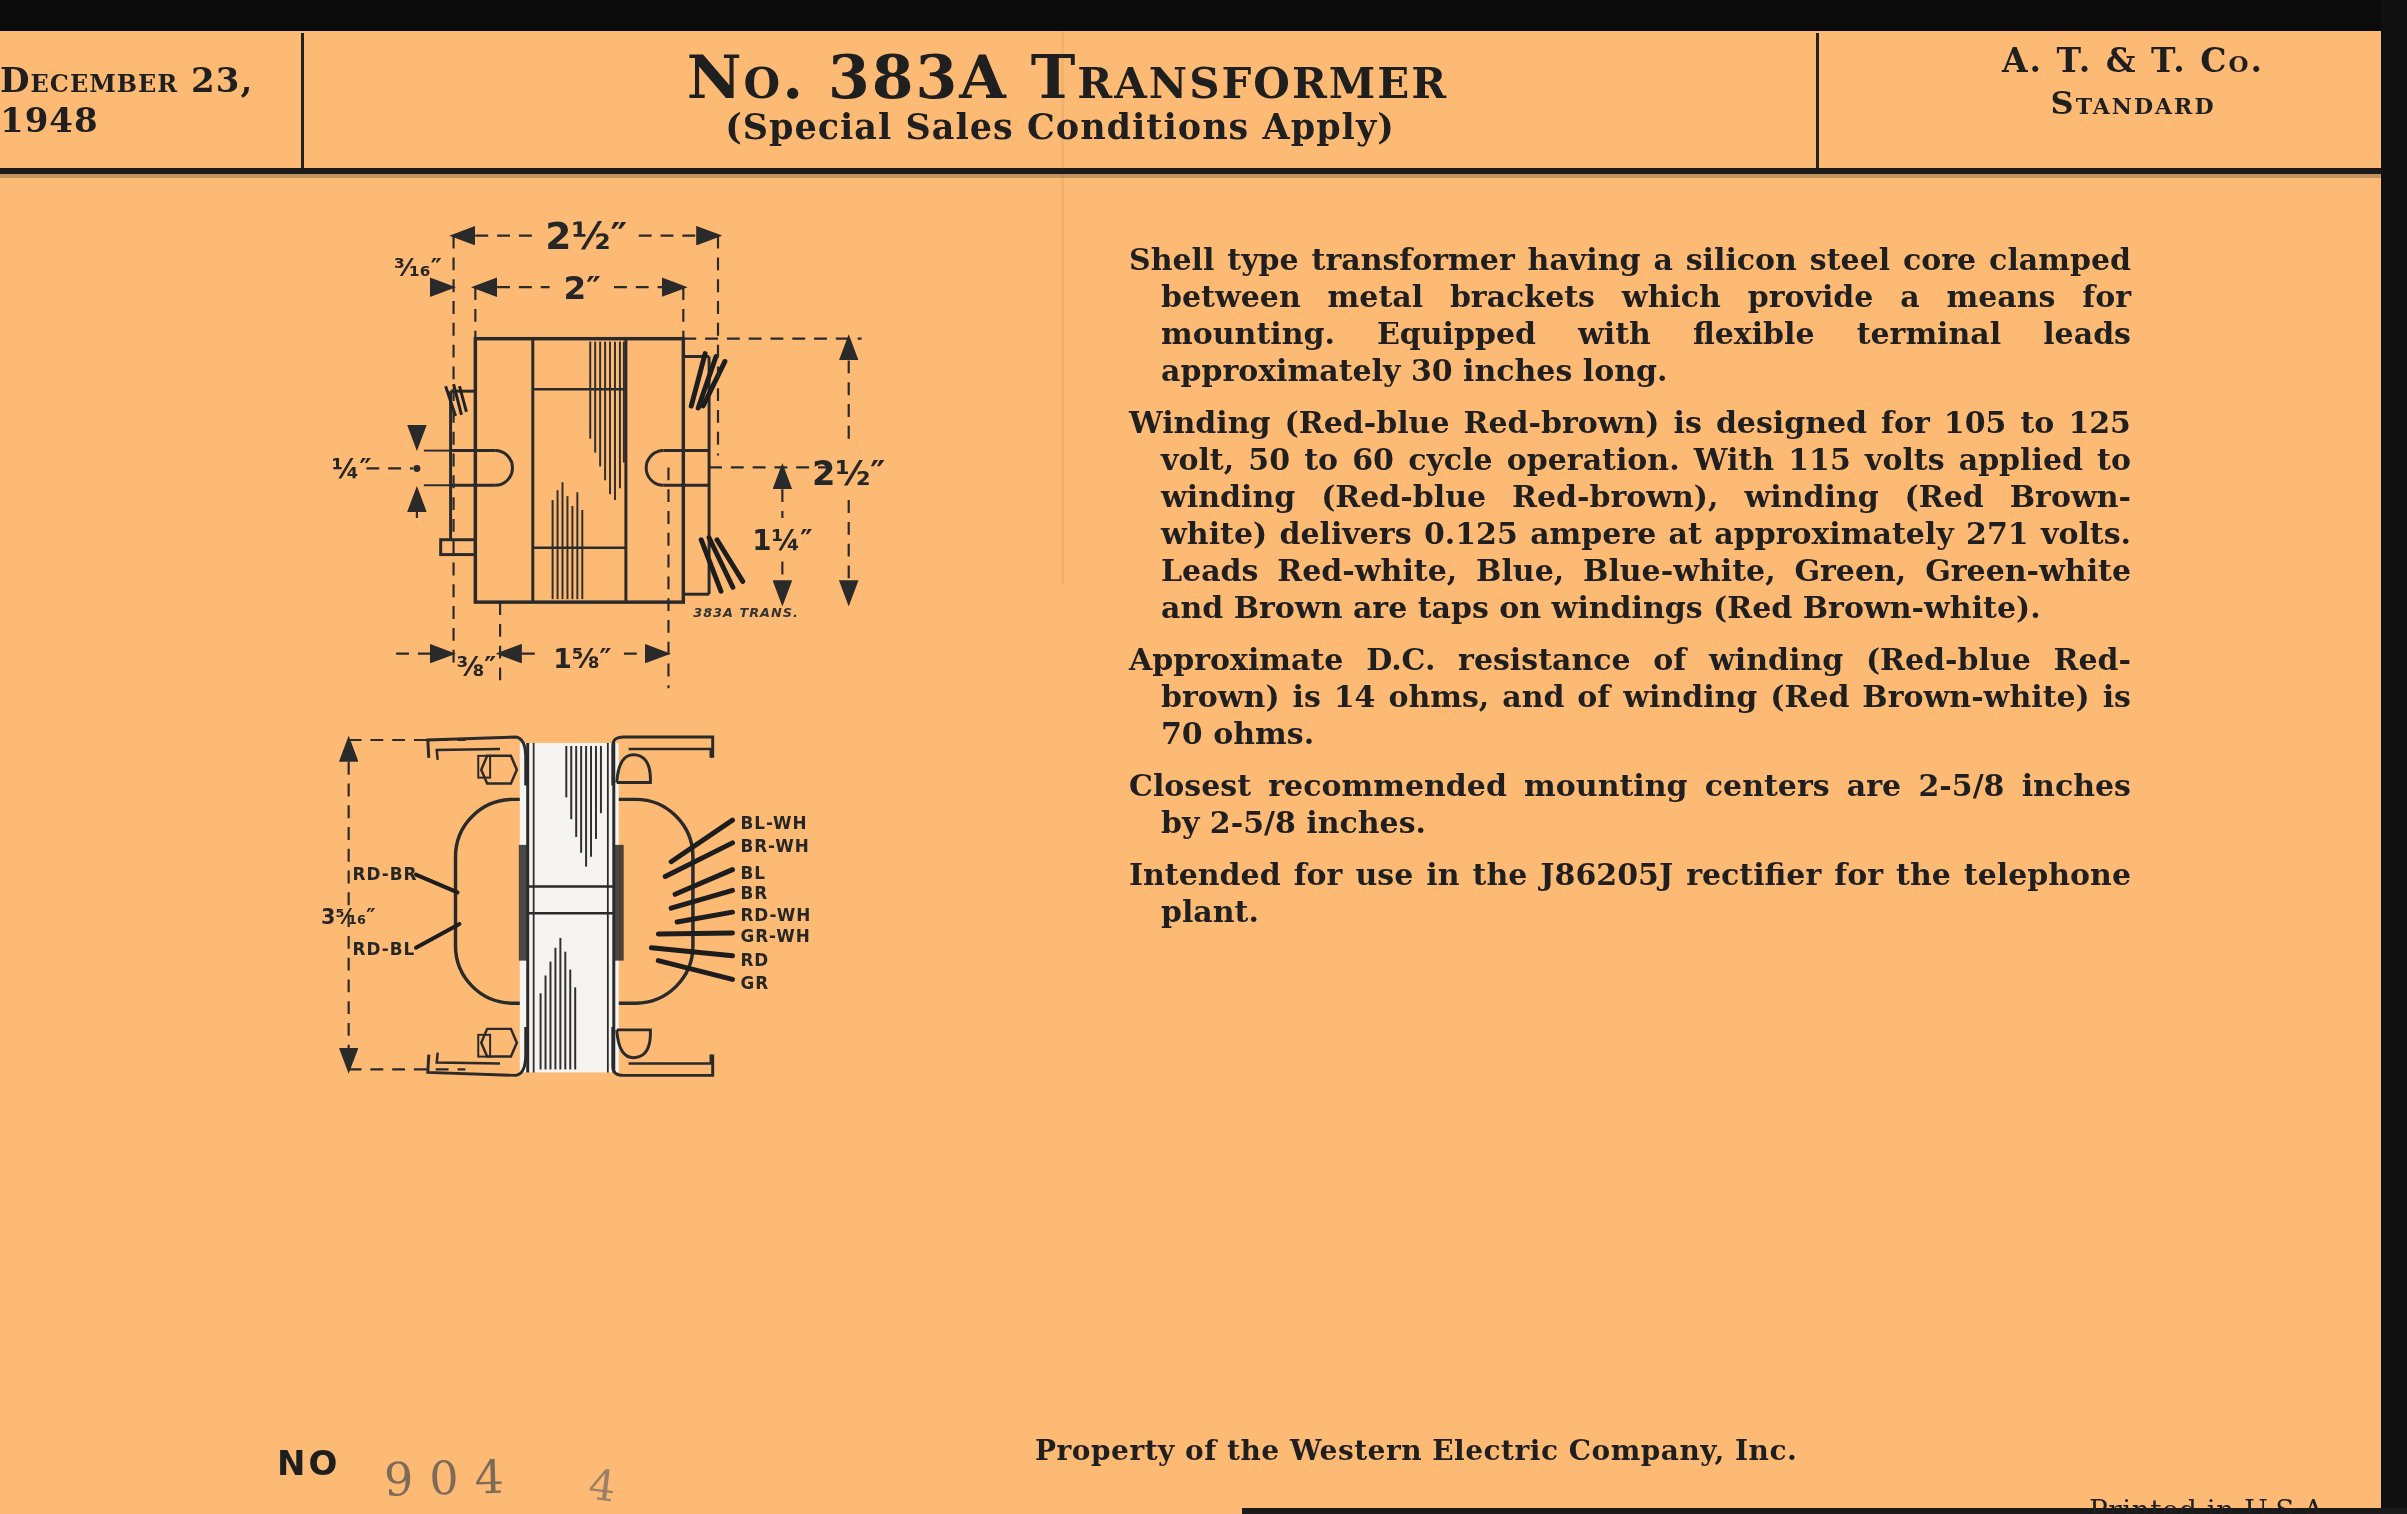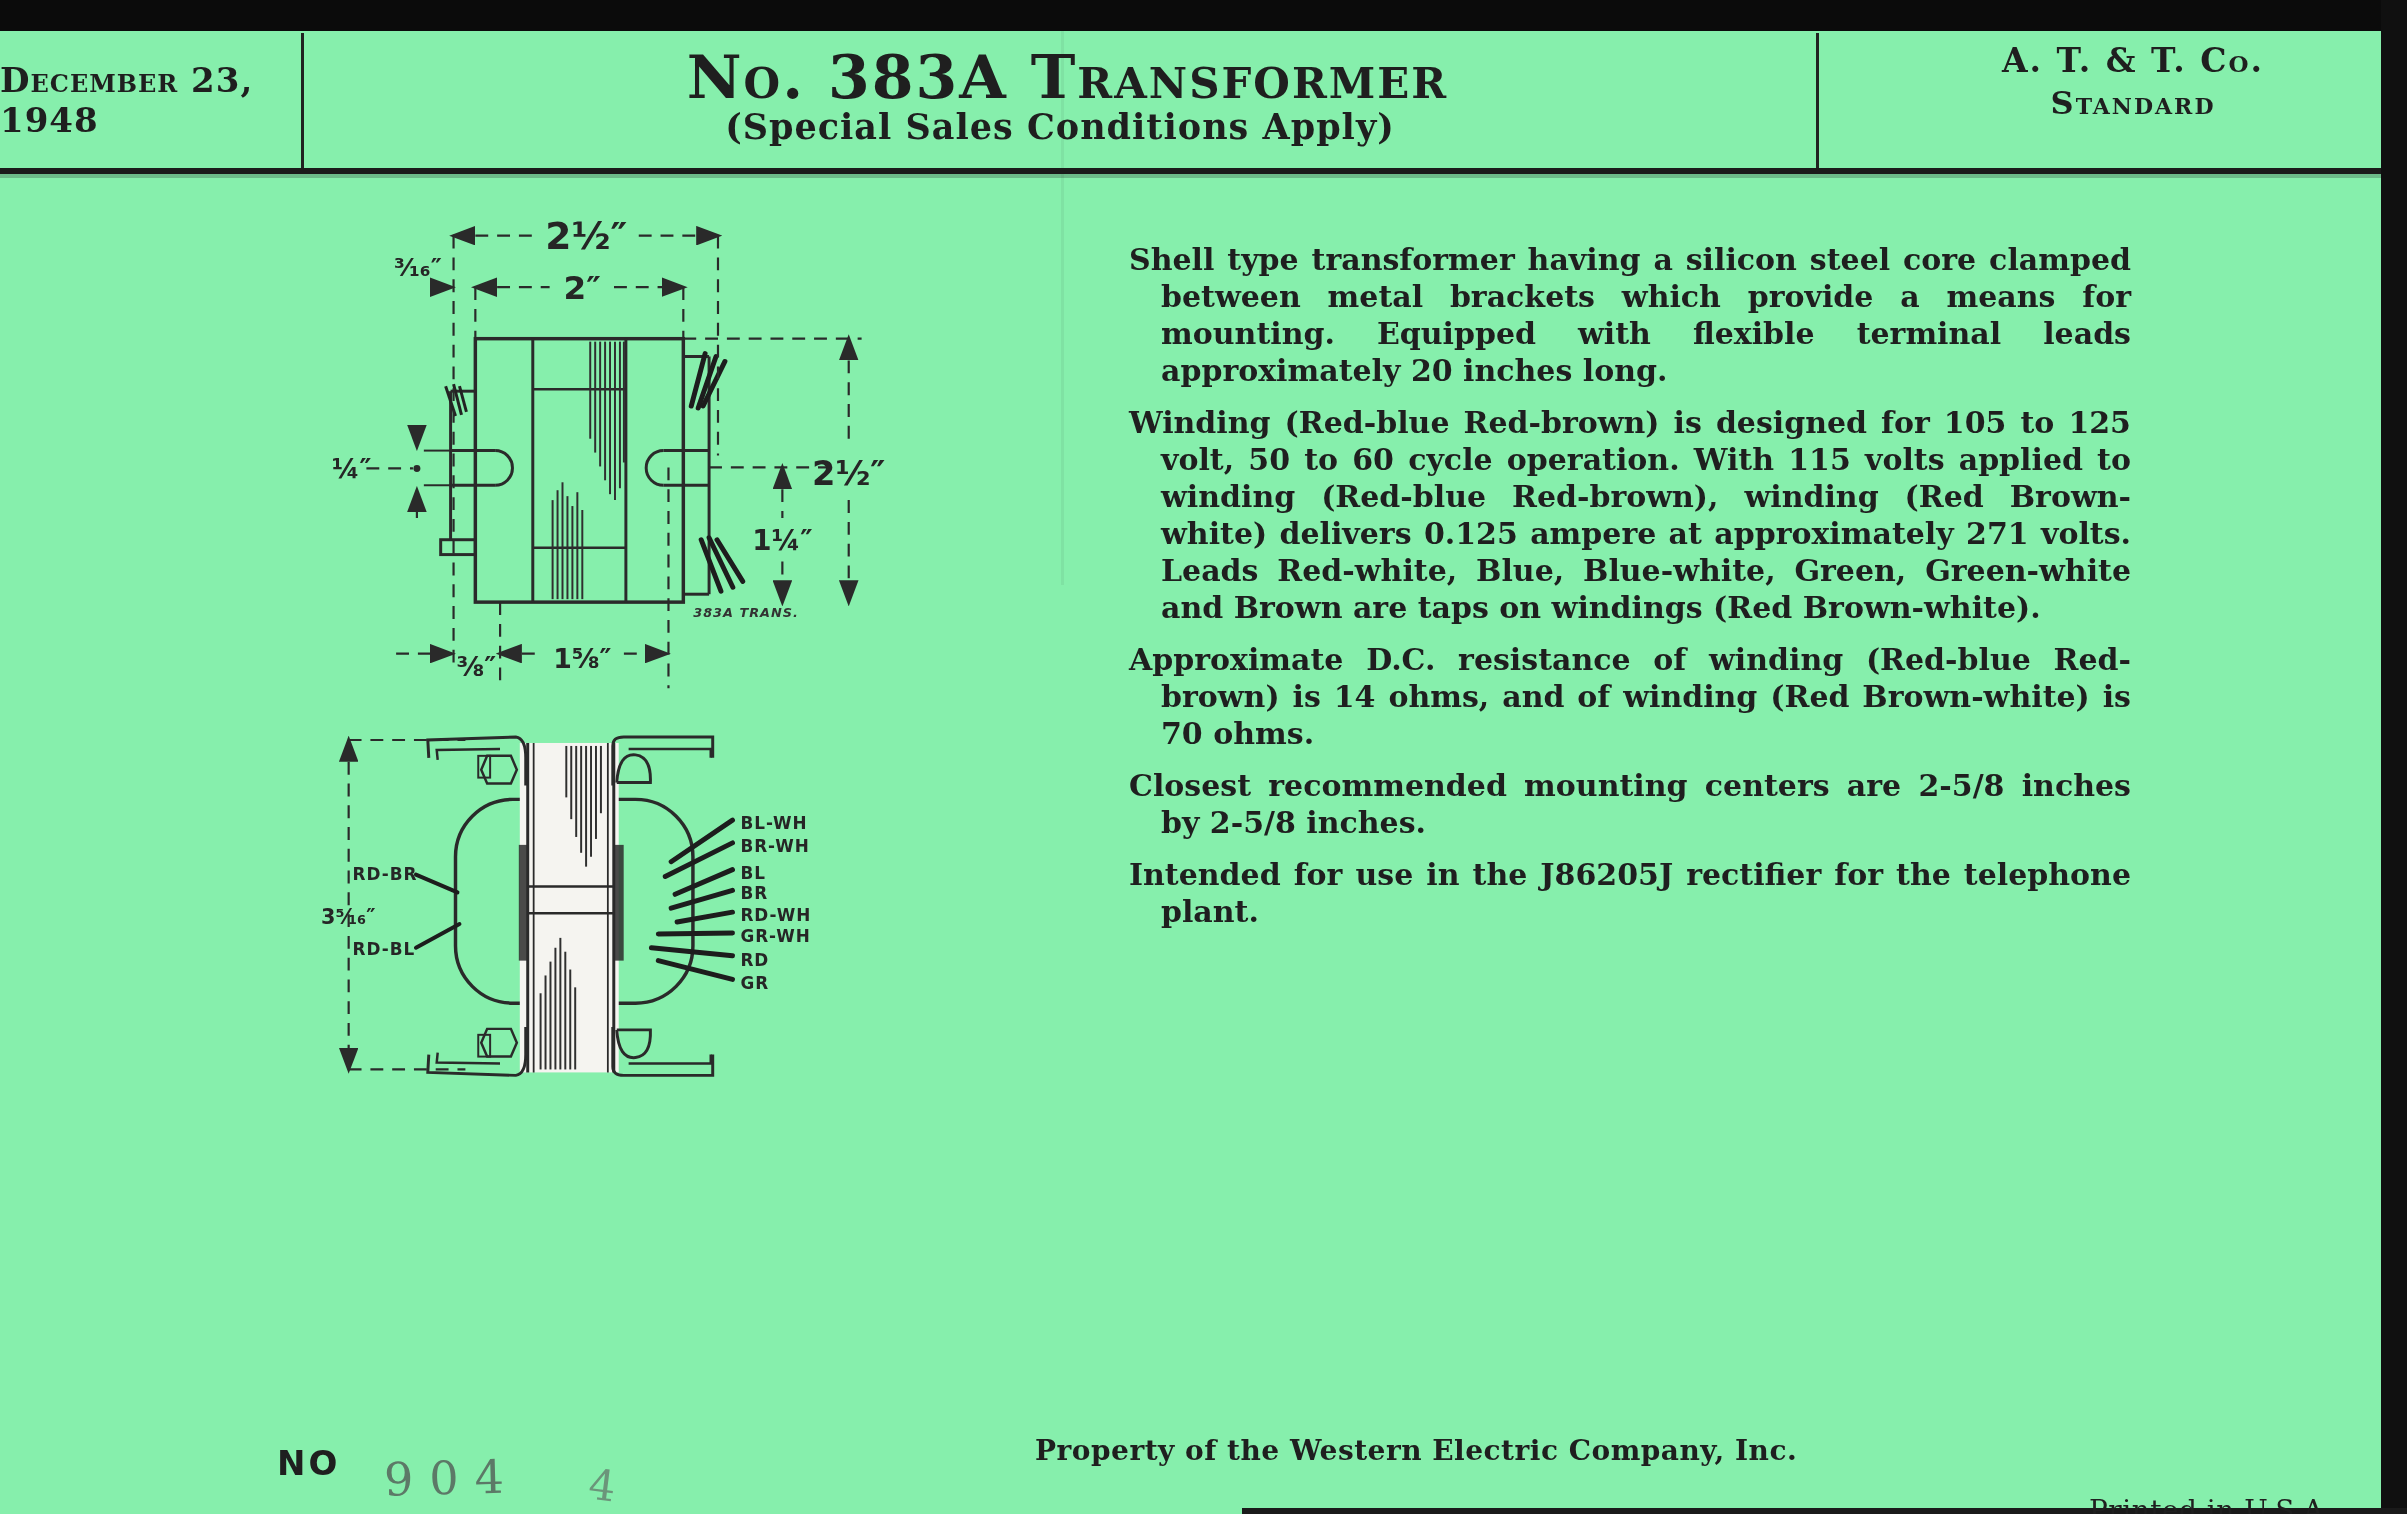--- a/index.html
+++ b/index.html
@@ -1,16 +1,16 @@
 <!DOCTYPE html>
 <html><head>
 <meta charset="utf-8">
 <style>
   html,body{margin:0;padding:0;background:#2b2b2b;}
-  .page{position:relative;width:2408px;height:1515px;background:#86efac;overflow:hidden;
+  .page{position:relative;width:2408px;height:1515px;background:#fdba74;overflow:hidden;
         font-family:"DejaVu Serif","Liberation Serif",serif;color:#1f1f1f;}
   
   .band-top{position:absolute;left:0;top:0;width:2408px;height:31px;background:#0b0b0b;}
   .band-right{position:absolute;right:0;top:0;width:27px;height:1515px;background:#101010;}
   .band-bottom{position:absolute;left:1242px;bottom:0;width:1165px;height:7px;background:#1a1a1a;}
   .crease{position:absolute;left:1061px;top:31px;width:3px;height:554px;background:rgba(0,0,0,0.05);}
   
   .header{position:absolute;left:0;top:31px;width:2381px;height:140px;}
   .vdiv{position:absolute;top:2px;width:3px;height:138px;background:#222;}
   .vdiv.d1{left:301px;}
@@ -266,21 +266,21 @@
         <text class="leadtxt" x="428" y="173">BR</text>
         <text class="leadtxt" x="428" y="195">RD-WH</text>
         <text class="leadtxt" x="428" y="216">GR-WH</text>
         <text class="leadtxt" x="428" y="240">RD</text>
         <text class="leadtxt" x="428" y="264">GR</text>
       </g>
     </svg>
   </div>
 
   <div class="bodytext">
-    <p>Shell type transformer having a silicon steel core clamped between metal brackets which provide a means for mounting. Equipped with flexible terminal leads approximately 20 inches long.</p>
+    <p>Shell type transformer having a silicon steel core clamped between metal brackets which provide a means for mounting. Equipped with flexible terminal leads approximately 30 inches long.</p>
     <p>Winding (Red-blue Red-brown) is designed for 105 to 125 volt, 50 to 60 cycle operation. With 115 volts applied to winding (Red-blue Red-brown), winding (Red Brown-white) delivers 0.125 ampere at approximately 271 volts. Leads Red-white, Blue, Blue-white, Green, Green-white and Brown are taps on windings (Red Brown-white).</p>
     <p>Approximate D.C. resistance of winding (Red-blue Red-brown) is 14 ohms, and of winding (Red Brown-white) is 70 ohms.</p>
     <p>Closest recommended mounting centers are 2-5/8 inches by 2-5/8 inches.</p>
     <p>Intended for use in the J86205J rectifier for the telephone plant.</p>
   </div>
 
   <div class="footer-catalog">Catalog</div>
   <div class="footer-no">NO</div>
   <div class="stamp">904</div>
   <div class="stray-mark">4</div>

